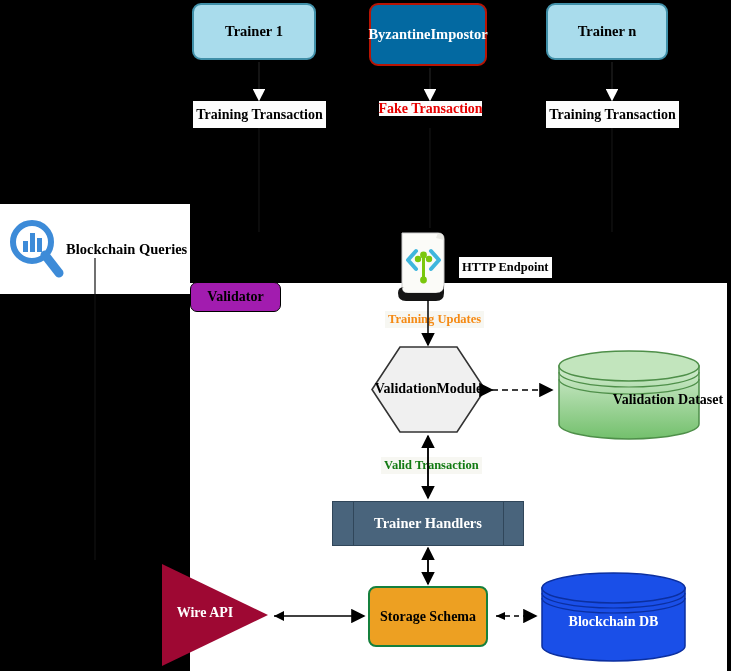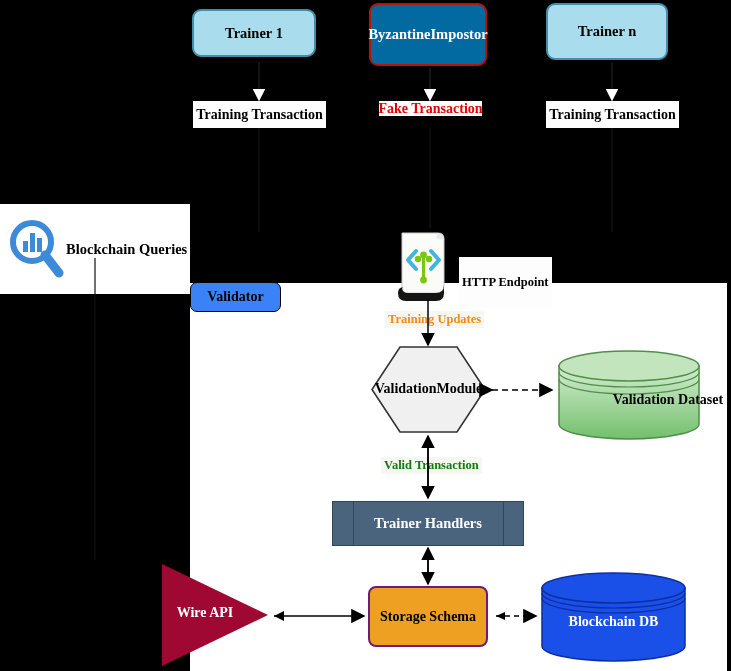--- a/index.html
+++ b/index.html
@@ -24,21 +24,21 @@
     width: 537px;
     height: 388px;
     background: #ffffff;
   }
   .validator-badge {
     position: absolute;
     left: 190px;
     top: 282px;
     width: 89px;
     height: 28px;
-    background: #3b82f6;
+    background: #a21caf;
     border: 1px solid #000000;
     border-radius: 7px;
     display: flex;
     align-items: center;
     justify-content: center;
     font-weight: bold;
     font-size: 14px;
     color: #000000;
   }
 
@@ -58,21 +58,21 @@
   .trainer-normal {
     background: #a9dcec;
     border: 2px solid #3f8fa8;
     color: #000000;
   }
   .trainer-byzantine {
     background: #0369a1;
     border: 2px solid #b81404;
     color: #ffffff;
   }
-  .tb1 { left: 192px; top: 9px;  width: 124px; height: 48px; }
+  .tb1 { left: 192px; top: 3px;  width: 124px; height: 57px; }
   .tb2 { left: 369px; top: 3px;  width: 118px; height: 63px; }
   .tb3 { left: 546px; top: 3px;  width: 122px; height: 57px; }
 
   
   .txn-label {
     position: absolute;
     background: #fdfdfd;
     display: flex;
     align-items: center;
     justify-content: center;
@@ -120,21 +120,21 @@
     left: 394px;
     top: 231px;
     width: 62px;
     height: 72px;
   }
   .http-label {
     position: absolute;
     left: 459px;
     top: 257px;
     background: #fdfdfd;
-    padding: 18px 3px;
+    padding: 3px 3px;
     font-weight: bold;
     font-size: 12.5px;
     color: #000000;
     white-space: nowrap;
   }
 
   
   .flow-label {
     position: absolute;
     background: #f7f7f2;
@@ -224,21 +224,21 @@
   }
 
   
   .storage {
     position: absolute;
     left: 368px;
     top: 586px;
     width: 120px;
     height: 61px;
     background: #eda022;
-    border: 2px solid #701a75;
+    border: 2px solid #15803d;
     border-radius: 8px;
     box-sizing: border-box;
     display: flex;
     align-items: center;
     justify-content: center;
     font-weight: bold;
     font-size: 14px;
     color: #000000;
   }
 

